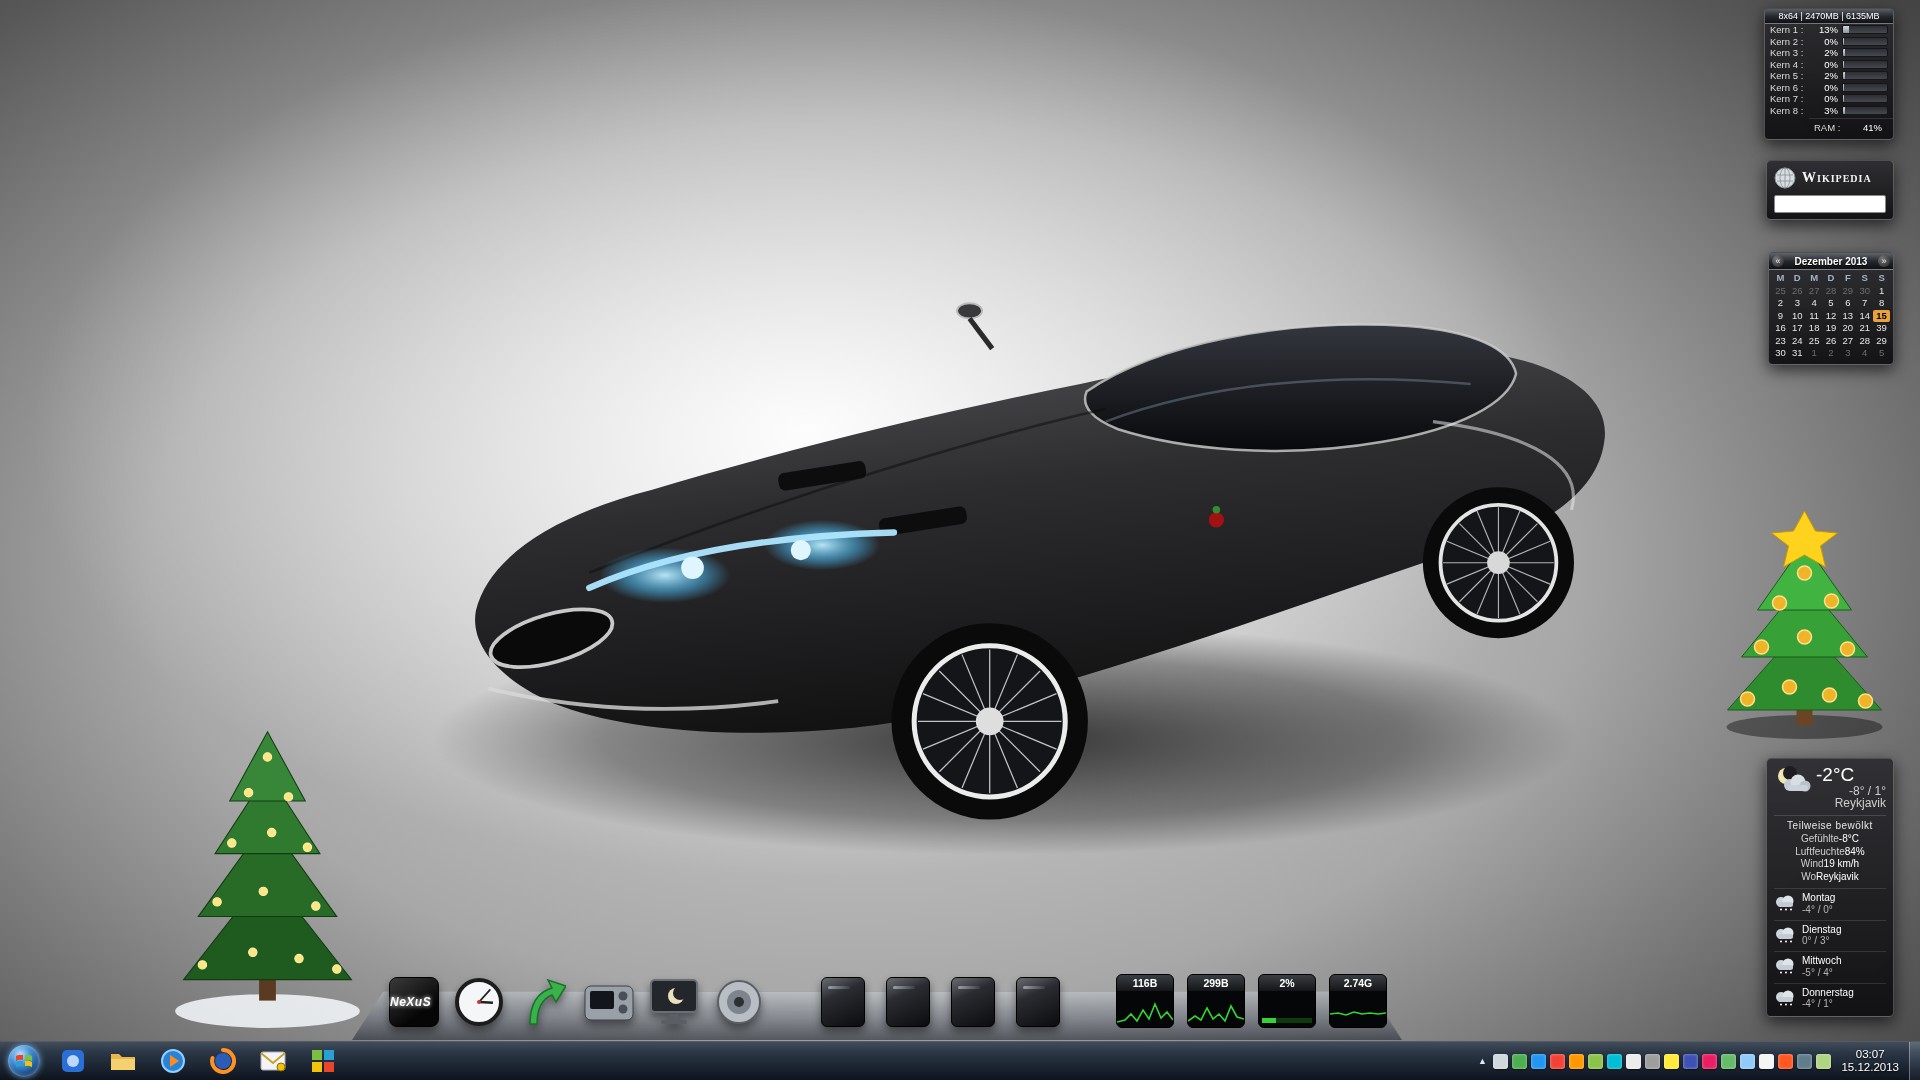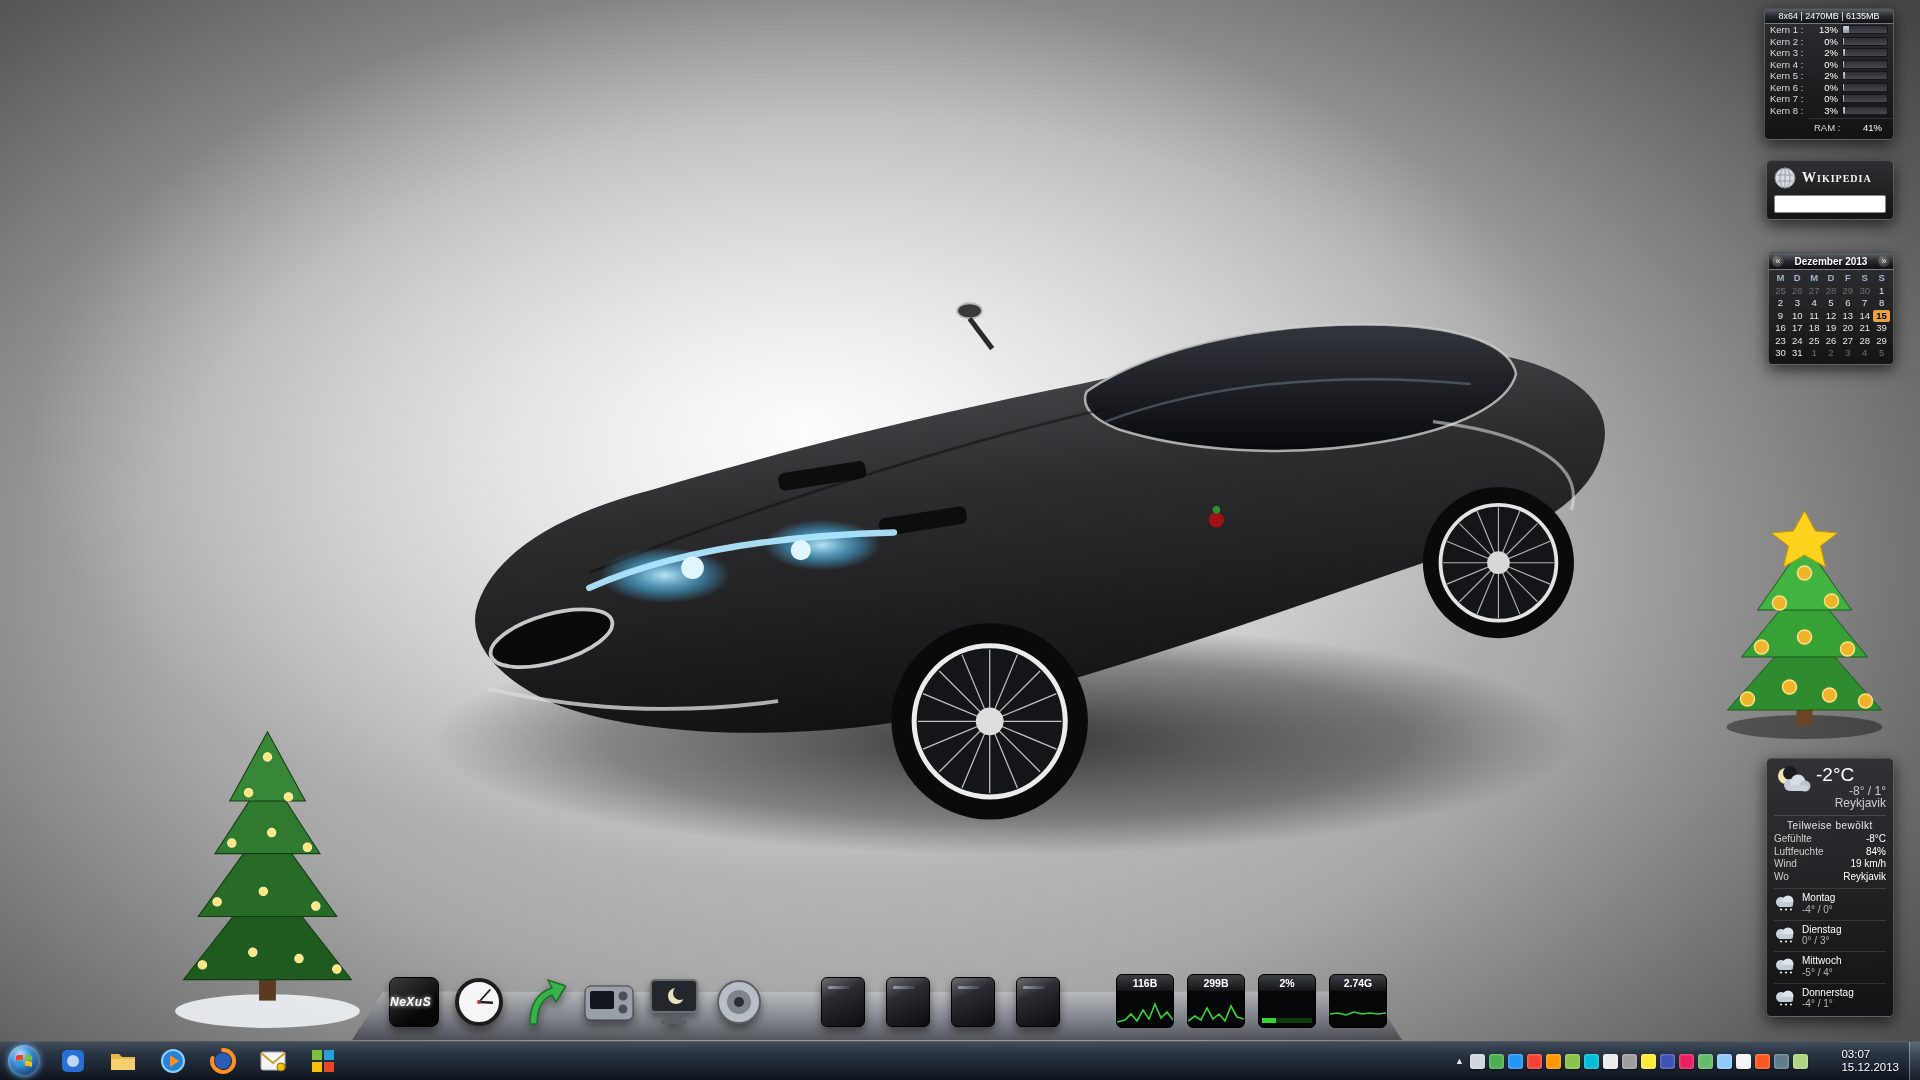--- a/index.html
+++ b/index.html
@@ -50,21 +50,21 @@
   .cal-grid .wd{color:#9fb3c8;font-weight:bold;}
   .cal-grid .muted{color:#6d6d6d;}
   .cal-grid .today{background:#e8a33d;color:#000;border-radius:2px;font-weight:bold;}
   
   .weather{top:758px;right:26px;width:128px;padding:6px 7px 7px;box-sizing:border-box;font-size:10px;}
   .wx-top{display:flex;align-items:flex-start;gap:4px;}
   .wx-temp{font-size:19px;font-weight:normal;color:#fff;text-align:left;flex:1;line-height:20px;}
   .wx-sub{text-align:right;color:#cfcfcf;font-size:12px;line-height:12px;}
   .wx-cond{margin:6px 0 2px;color:#e8e8e8;letter-spacing:.5px;text-align:center;
     border-top:1px solid rgba(255,255,255,.15);padding-top:4px;}
-  .wx-row{display:flex;justify-content:space-between;line-height:12.5px;color:#cfcfcf;}
+  .wx-row{display:flex;justify-content:center;line-height:12.5px;color:#cfcfcf;}
   .wx-row b{color:#fff;font-weight:normal;}
   .wx-fc{display:flex;align-items:center;gap:6px;margin-top:5px;border-top:1px solid rgba(255,255,255,.12);padding-top:3px;}
   .wx-fc .fc-day{color:#fff;line-height:11.5px;}
   .wx-fc .fc-rng{color:#b5b5b5;line-height:11px;}
   
   .dock{position:absolute;left:352px;bottom:40px;width:1050px;height:100px;}
   .dock-shelf{position:absolute;left:0;right:0;bottom:0;height:48px;
     clip-path:polygon(3% 0,97% 0,100% 100%,0 100%);
     background:linear-gradient(180deg,rgba(215,225,235,.34),rgba(90,100,115,.42) 55%,rgba(25,30,40,.55));
     border-top:1px solid rgba(255,255,255,.45);}
@@ -93,22 +93,22 @@
   .start-orb{width:32px;height:32px;margin:0 10px 0 8px;border-radius:50%;
     background:radial-gradient(circle at 38% 30%,#bfe3ff 0%,#3f8fd6 35%,#103a6e 75%,#061a33 100%);
     box-shadow:0 0 6px rgba(120,190,255,.8),inset 0 0 4px rgba(255,255,255,.6);
     display:flex;align-items:center;justify-content:center;}
   .task-apps{display:flex;align-items:center;gap:16px;margin-left:6px;}
   .task-app{width:34px;height:30px;display:flex;align-items:center;justify-content:center;border-radius:3px;}
   .tb-spacer{flex:1;}
   .tray{display:flex;align-items:center;gap:4px;margin-right:10px;}
   .tico{width:15px;height:15px;border-radius:3px;box-shadow:inset 0 0 3px rgba(255,255,255,.5),0 1px 2px rgba(0,0,0,.6);}
   .tray-caret{width:14px;height:14px;color:#e8e8e8;font-size:9px;line-height:14px;text-align:center;}
-  .tb-clock{text-align:left;font-size:11.5px;line-height:13px;color:#fff;text-shadow:0 1px 2px #000;
-    margin-right:10px;white-space:nowrap;margin-left:23px;}
+  .tb-clock{text-align:center;font-size:11.5px;line-height:13px;color:#fff;text-shadow:0 1px 2px #000;
+    margin-right:10px;white-space:nowrap;}
   .show-desktop{width:10px;height:38px;border-left:1px solid rgba(255,255,255,.35);
     background:linear-gradient(180deg,rgba(160,175,190,.3),rgba(30,40,55,.5));}
 </style>
 </head>
 <body>
 
 <div id="screen">
 
   <svg class="car" viewBox="0 0 1000 540">
     <defs>

